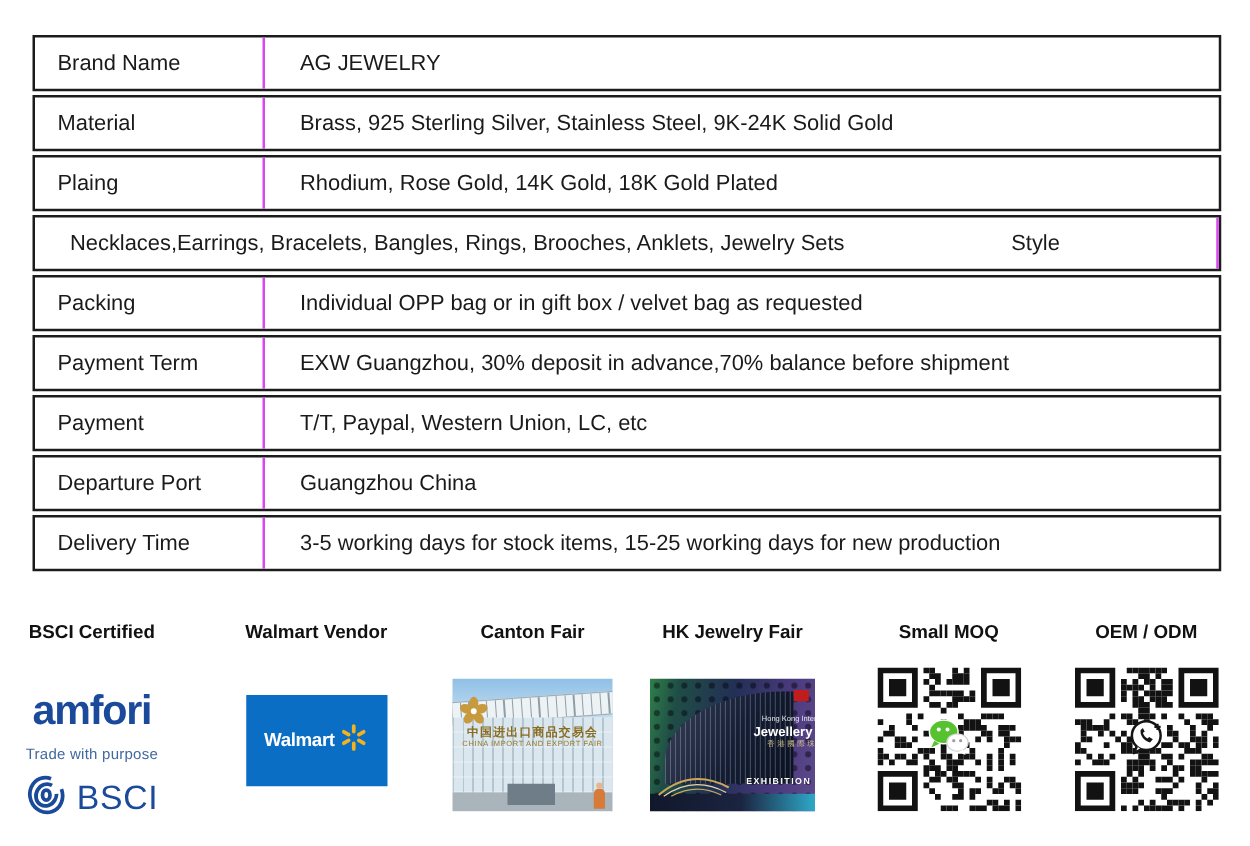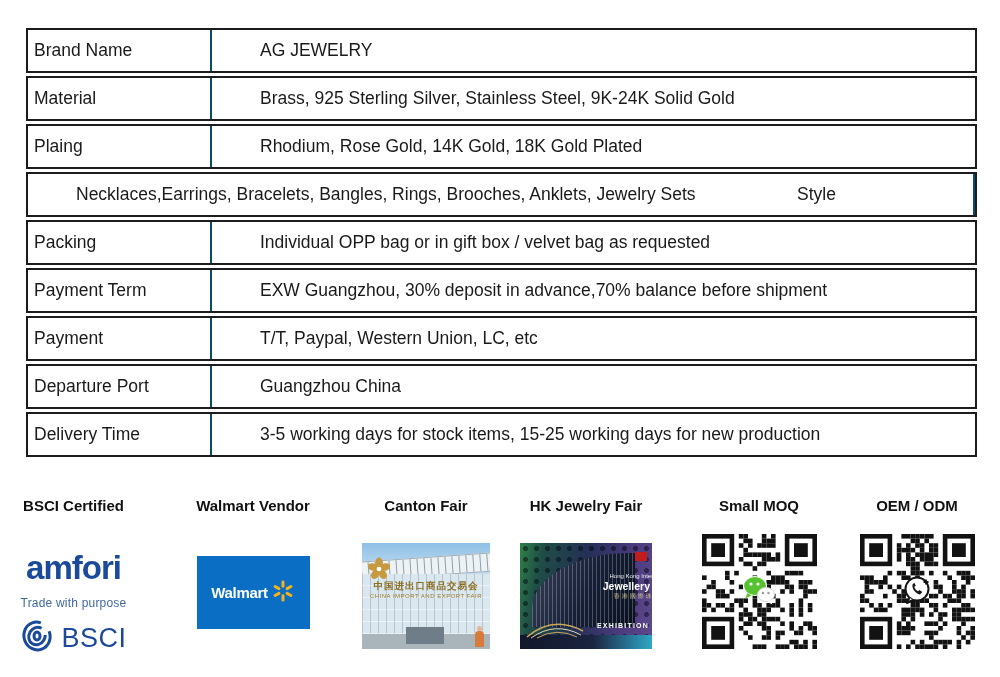--- a/index.html
+++ b/index.html
@@ -5,22 +5,22 @@
   html,body{margin:0;padding:0;}
   body{
     width:1000px;height:677px;background:#ffffff;
     font-family:"Liberation Sans", sans-serif;color:#1a1a1a;
     position:relative;overflow:hidden;
   }
   
   .spec-table{position:absolute;left:26px;top:28px;width:951px;display:flex;flex-direction:column;gap:3px;}
   .srow{box-sizing:border-box;height:45px;border:2px solid #1c1c1c;background:#fff;display:flex;align-items:stretch;}
   .scell{display:flex;align-items:center;font-size:17.5px;color:#1a1a1a;white-space:nowrap;overflow:hidden;}
-  .scell.lab{width:184px;min-width:184px;box-sizing:border-box;padding-left:6px;border-right:2px solid #0c4a6e;}
-  .scell.val{flex:1;padding-left:48px;}
+  .scell.lab{width:184px;min-width:184px;box-sizing:border-box;padding-left:18px;border-right:2px solid #d946ef;}
+  .scell.val{flex:1;padding-left:28px;}
   
   .badges{position:absolute;left:0;top:497px;width:1000px;height:180px;}
   .bcol{position:absolute;top:0;text-align:center;}
   .badge-label{font-weight:bold;font-size:15px;color:#111;height:18px;line-height:18px;}
   
   .amfori-wrap{margin-top:36px;}
   .amfori-name{font-size:33px;font-weight:bold;color:#1b4a9b;line-height:1;letter-spacing:-1px;}
   .amfori-tagline{font-size:12px;color:#41699f;margin-top:12px;letter-spacing:.2px;}
   .bsci-row{display:flex;align-items:center;justify-content:center;gap:7px;margin-top:9px;}
   .bsci-text{font-size:27px;color:#1b4a9b;letter-spacing:.5px;}

